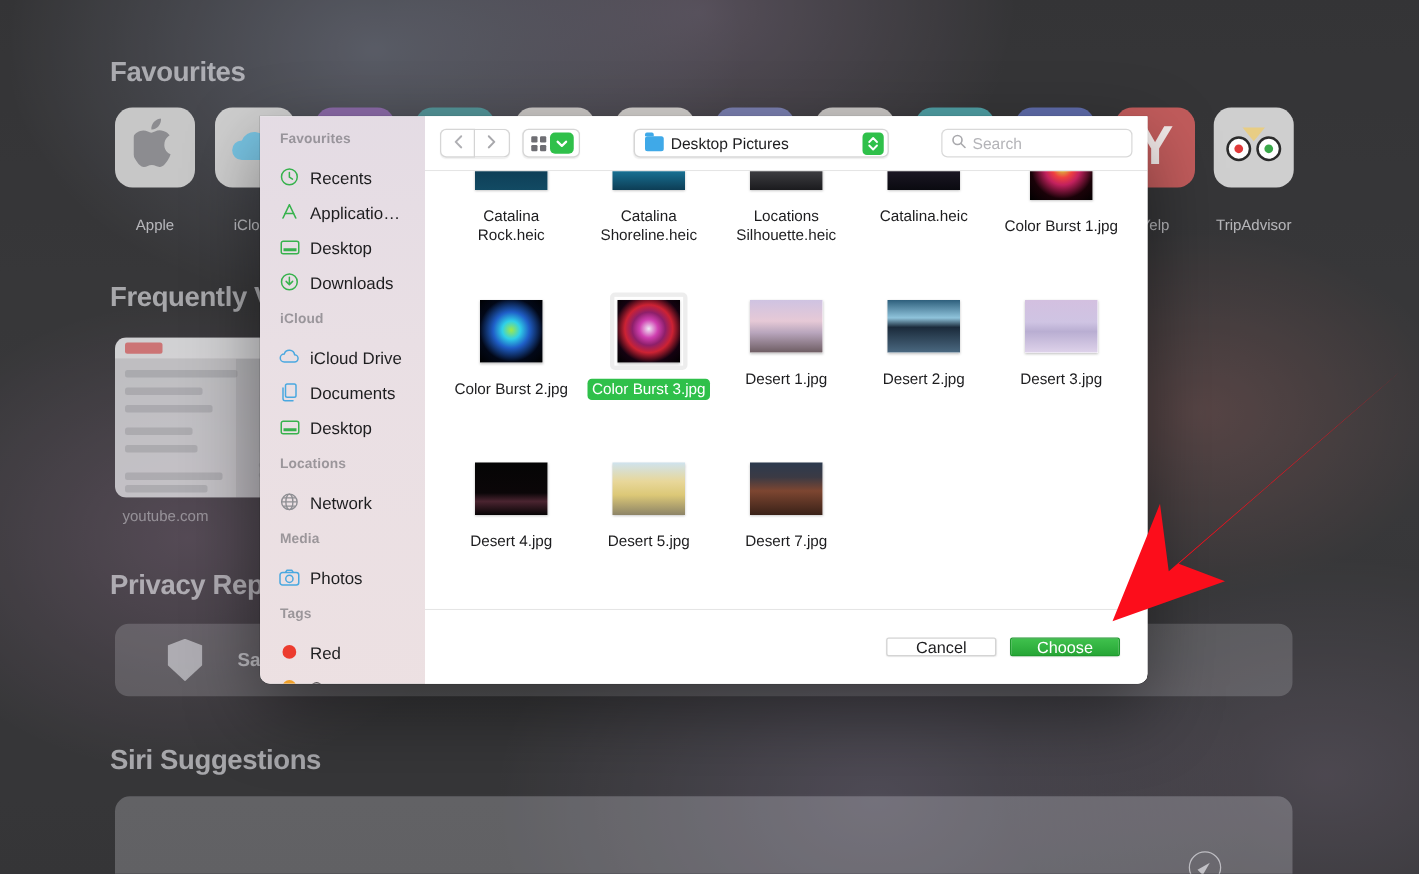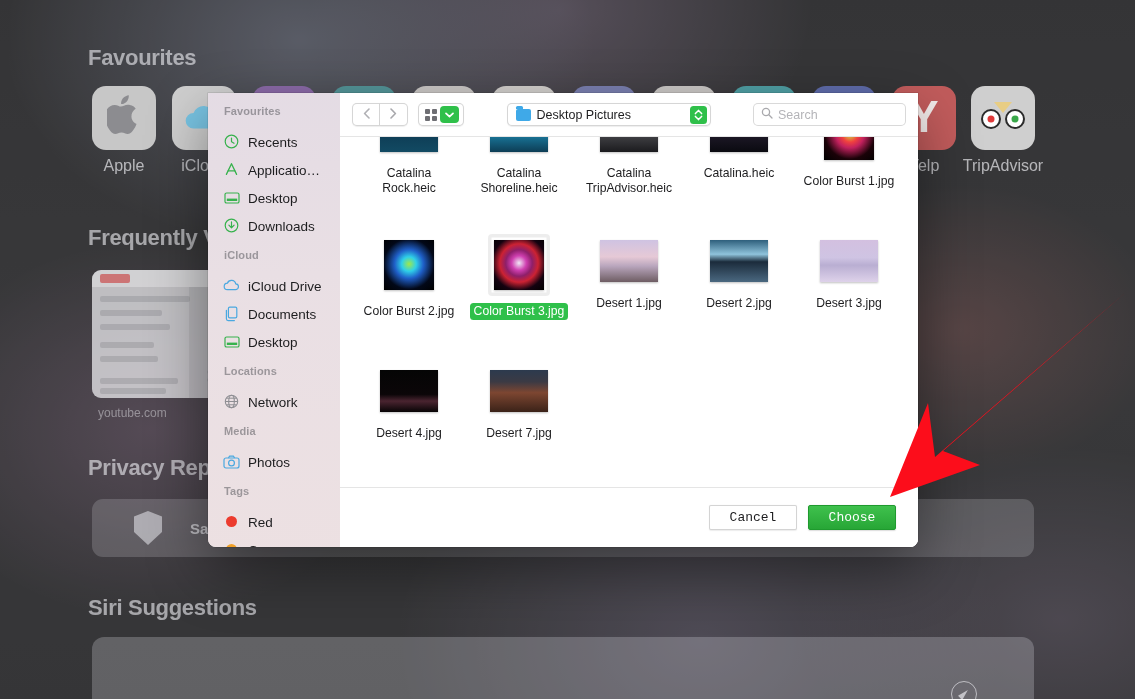--- a/index.html
+++ b/index.html
@@ -34,23 +34,23 @@
     white-space: nowrap;
   }
 
   
   .fav-tile {
     position: absolute; top: 86px;
     width: 64px; height: 64px;
     border-radius: 14px;
   }
   .fav-label {
-    position: absolute; top: 157px;
+    position: absolute; top: 173px;
     width: 110px; text-align: center;
-    font-size: 16px; color: rgba(235,235,240,.70);
+    font-size: 12px; color: rgba(235,235,240,.70);
     white-space: nowrap; overflow: hidden;
   }
 
   .apple-glyph {
     position: absolute; left: 50%; top: 50%;
     transform: translate(-50%,-50%);
     font-size: 40px; color: #8c8c90; line-height: 1;
   }
   .icloud-glyph {
     position: absolute; left: 50%; top: 52%;
@@ -357,23 +357,23 @@
   #footer {
     height: 60px;
     flex: 0 0 60px;
     border-top: .5px solid rgba(0,0,0,.10);
     display: flex; align-items: center; justify-content: flex-end;
     gap: 11px;
     padding: 0 22px 0 0;
     background: #fff;
   }
   .btn {
-    min-width: 88px; height: 25px;
+    min-width: 88px; height: 15px;
     border-radius: 2px;
-    font-family: Liberation Mono, monospace;
+    font-family: Liberation Sans, sans-serif;
     font-size: 13px;
     display: flex; align-items: center; justify-content: center;
     cursor: default;
   }
   .btn.cancel {
     background: #fff;
     color: #1d1d1f;
     border: .5px solid rgba(0,0,0,.17);
     box-shadow: 0 .5px 1.2px rgba(0,0,0,.08);
   }
@@ -639,21 +639,21 @@
           <div class="cell">
             <div class="thumb-wrap">
               <div class="thumb" style="background: linear-gradient(rgb(14, 77, 104) 0%, rgb(28, 130, 168) 52%, rgb(13, 61, 85) 100%);"></div>
             </div>
             <div class="fname">Catalina Shoreline.heic</div>
           </div>
           <div class="cell">
             <div class="thumb-wrap">
               <div class="thumb" style="background: linear-gradient(rgb(43, 43, 46) 0%, rgb(70, 70, 74) 55%, rgb(27, 27, 30) 100%);"></div>
             </div>
-            <div class="fname">Catalina TripAdvisor.heic</div>
+            <div class="fname">Locations Silhouette.heic</div>
           </div>
           <div class="cell">
             <div class="thumb-wrap">
               <div class="thumb" style="background: linear-gradient(rgb(17, 17, 28) 0%, rgb(29, 24, 38) 60%, rgb(10, 10, 16) 100%);"></div>
             </div>
             <div class="fname">Catalina.heic</div>
           </div>
           <div class="cell">
             <div class="thumb-wrap">
               <div class="thumb sq" style="background: radial-gradient(circle at 52% 48%, rgb(207, 227, 60) 0%, rgb(240, 65, 63) 22%, rgb(194, 33, 94) 38%, rgb(26, 2, 8) 68%, rgb(0, 0, 0) 100%);"></div>
@@ -688,20 +688,26 @@
             <div class="thumb-wrap">
               <div class="thumb" style="background: linear-gradient(rgb(211, 192, 224) 0%, rgb(207, 196, 227) 42%, rgb(185, 174, 210) 60%, rgb(222, 210, 234) 100%);"></div>
             </div>
             <div class="fname">Desert 3.jpg</div>
           </div>
           <div class="cell">
             <div class="thumb-wrap">
               <div class="thumb" style="background: linear-gradient(rgb(5, 5, 5) 0%, rgb(11, 6, 8) 58%, rgb(74, 36, 48) 74%, rgb(7, 4, 5) 100%);"></div>
             </div>
             <div class="fname">Desert 4.jpg</div>
+          </div>
+          <div class="cell">
+            <div class="thumb-wrap">
+              <div class="thumb" style="background: linear-gradient(rgb(207, 227, 238) 0%, rgb(232, 215, 154) 36%, rgb(220, 200, 119) 62%, rgb(141, 132, 103) 100%);"></div>
+            </div>
+            <div class="fname">Desert 5.jpg</div>
           </div>
           <div class="cell">
             <div class="thumb-wrap">
               <div class="thumb" style="background: linear-gradient(rgb(44, 58, 78) 0%, rgb(59, 58, 68) 28%, rgb(125, 70, 49) 54%, rgb(58, 34, 24) 100%);"></div>
             </div>
             <div class="fname">Desert 7.jpg</div>
           </div>
         </div>
     </div>
 

